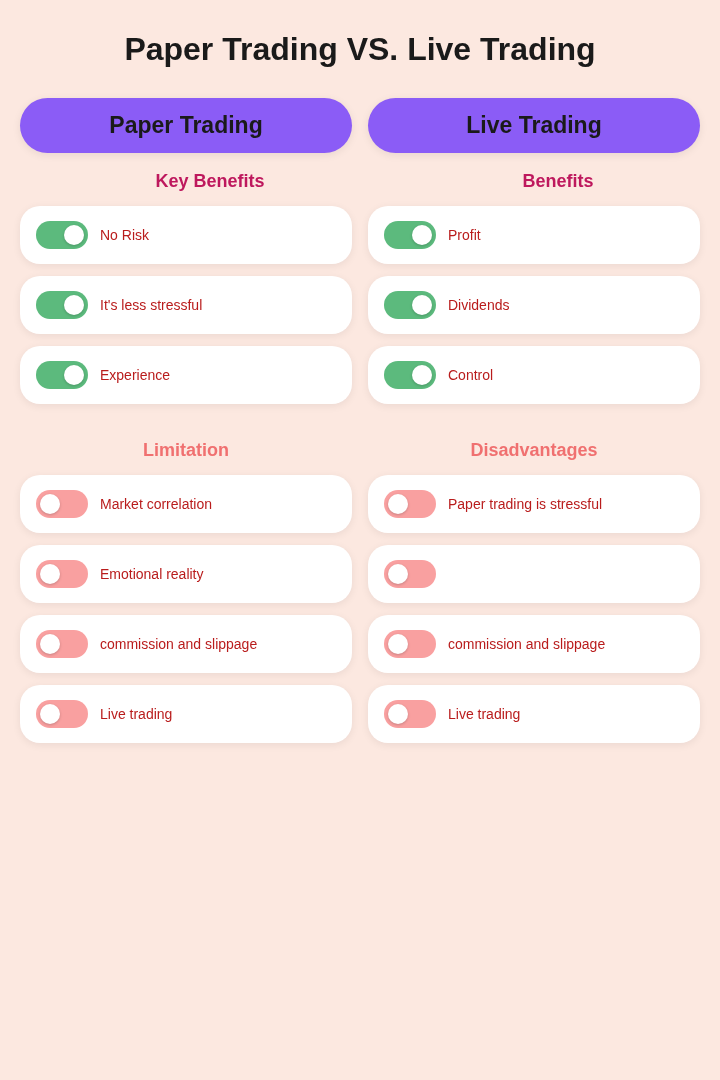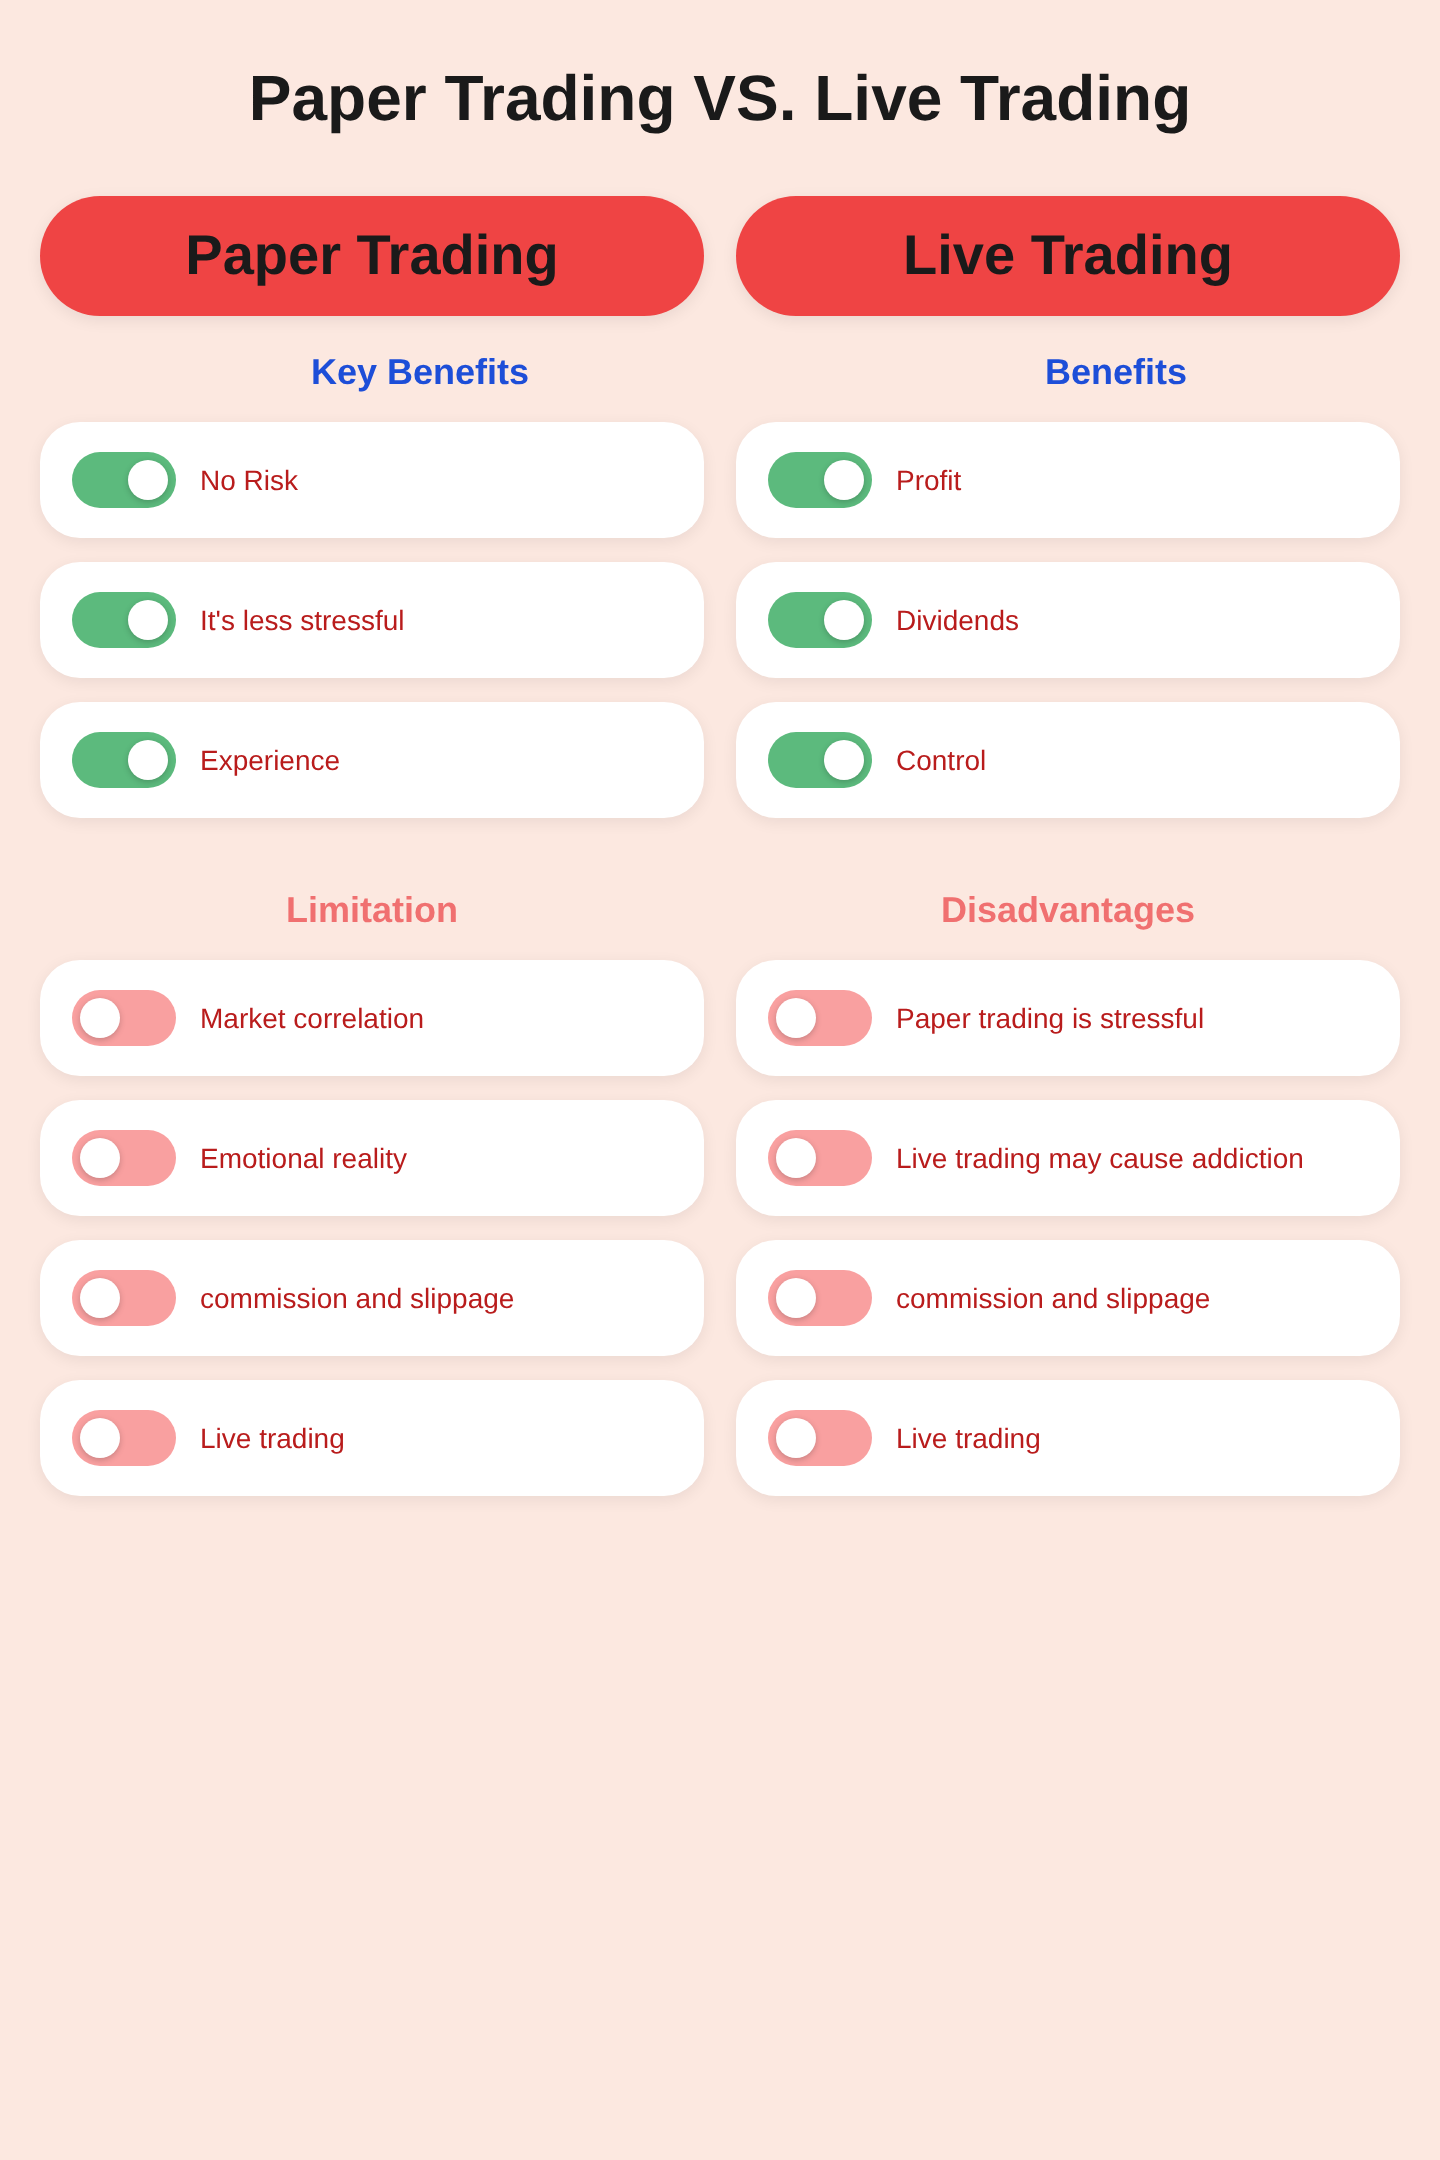--- a/index.html
+++ b/index.html
@@ -31,38 +31,38 @@
 
     .column {
       flex: 1;
       display: flex;
       flex-direction: column;
       align-items: center;
       gap: 12px;
     }
 
     .column-header {
-      background: #ef4444;
+      background: #8b5cf6;
       border-radius: 30px;
       padding: 14px 30px;
-      font-size: 28px;
+      font-size: 23px;
       font-weight: 800;
       color: #1a1a1a;
       text-align: center;
       width: 100%;
       box-shadow: 0 2px 8px rgba(0,0,0,0.08);
     }
 
     .section-label {
       font-size: 18px;
       font-weight: 700;
       margin: 6px 0 2px;
     }
 
-    .section-label.green { color: #1d4ed8; margin-left: 48px; }
+    .section-label.green { color: #be185d; margin-left: 48px; }
     .section-label.red { color: #f07070; margin-top: 24px; }
 
     .toggle-card {
       background: white;
       border-radius: 20px;
       padding: 14px 16px;
       width: 100%;
       display: flex;
       align-items: center;
       gap: 12px;
@@ -166,21 +166,20 @@
         <div class="toggle on"></div>
         <span class="toggle-label">Control</span>
       </div>
       <div class="section-label red">Disadvantages</div>
       <div class="toggle-card">
         <div class="toggle off"></div>
         <span class="toggle-label">Paper trading is stressful</span>
       </div>
       <div class="toggle-card">
         <div class="toggle off"></div>
-        <span class="toggle-label">Live trading may cause addiction</span>
       </div>
       <div class="toggle-card">
         <div class="toggle off"></div>
         <span class="toggle-label">commission and slippage</span>
       </div>
       <div class="toggle-card">
         <div class="toggle off"></div>
         <span class="toggle-label">Live trading</span>
       </div>
     </div>

